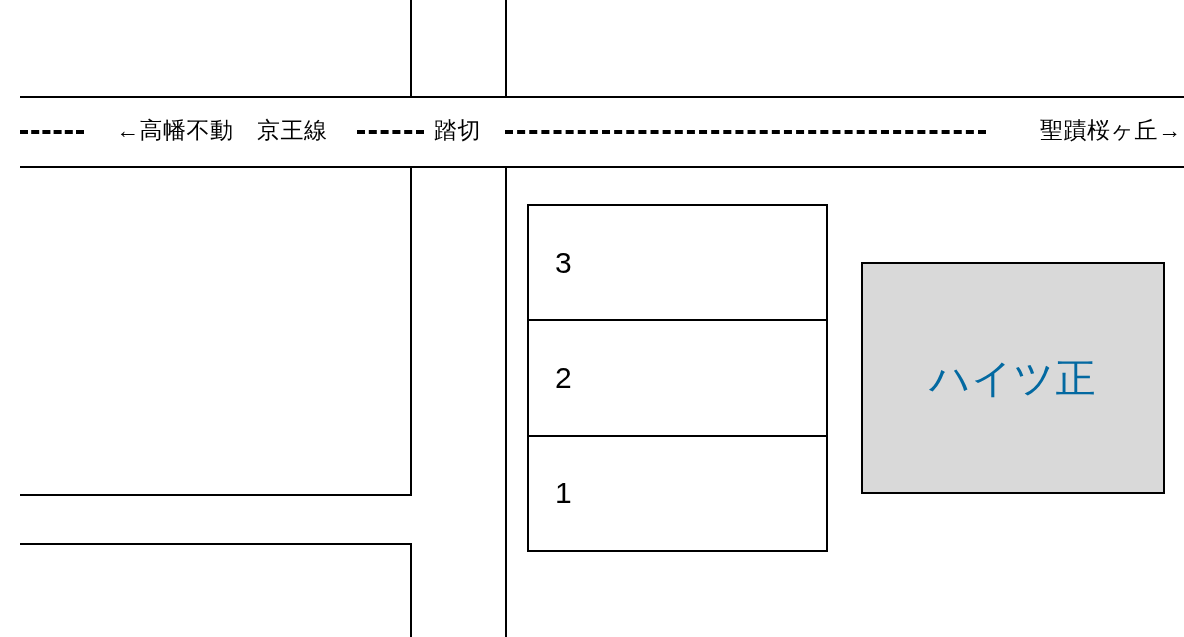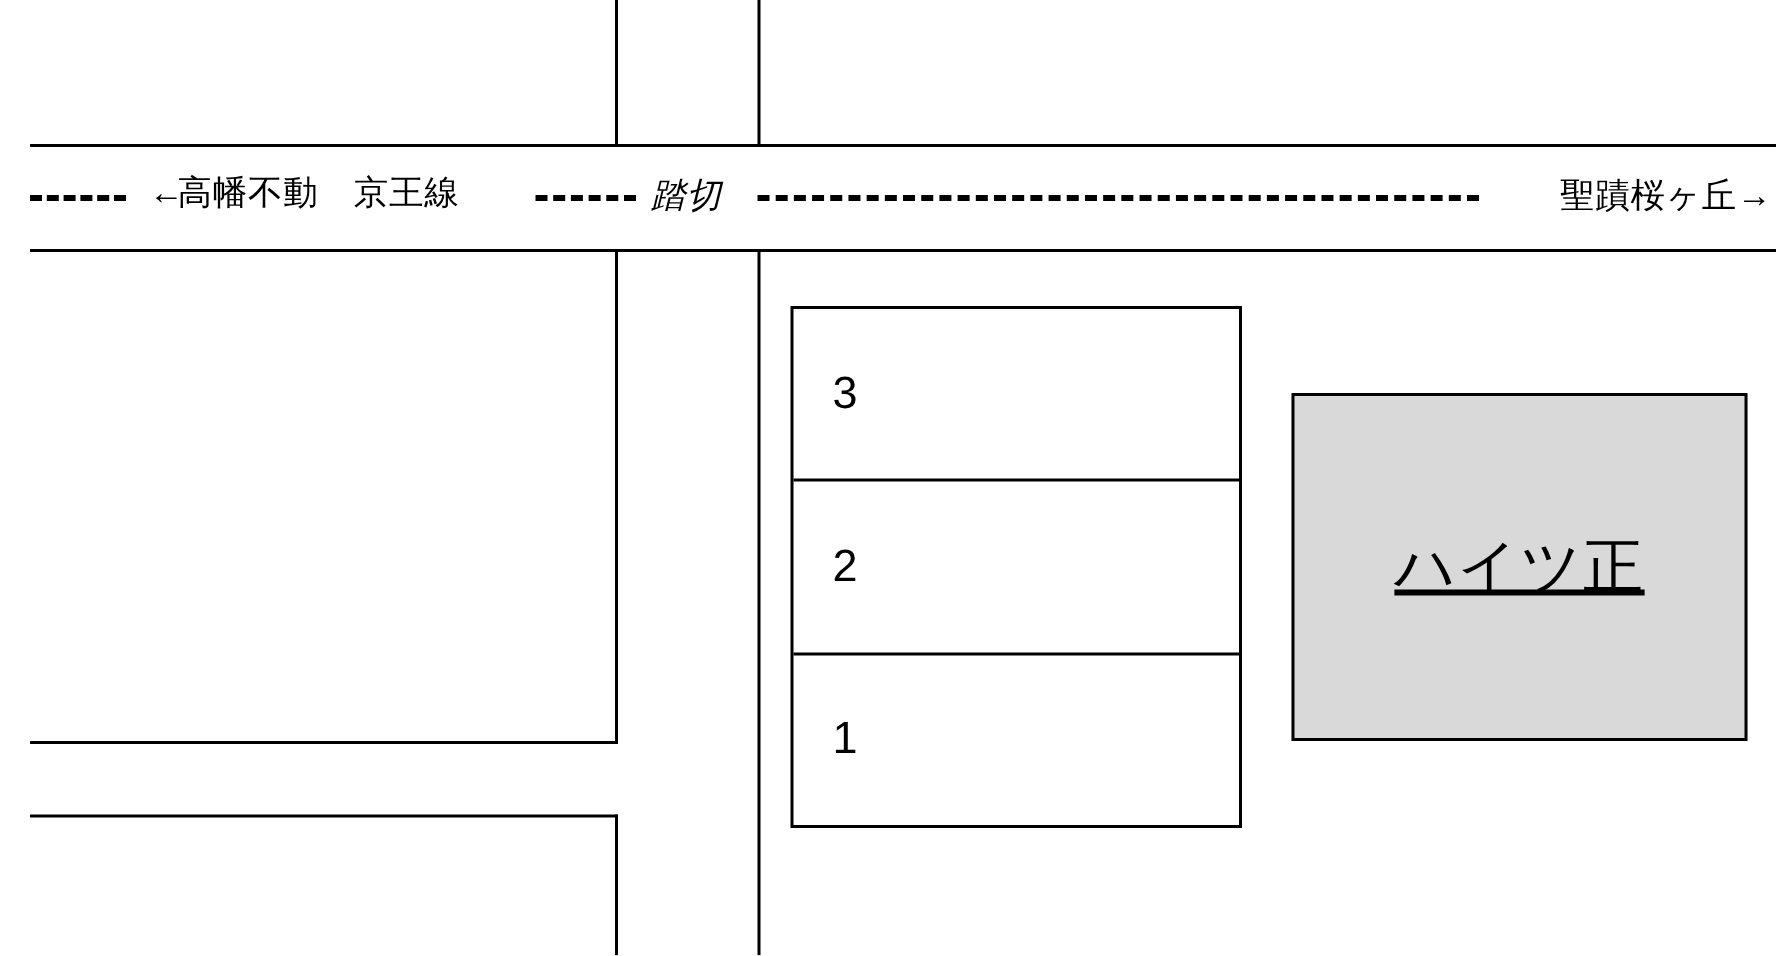--- a/index.html
+++ b/index.html
@@ -87,40 +87,39 @@
     border: 2px solid #000000;
     box-sizing: border-box;
     background: #d9d9d9;
     display: flex;
     align-items: center;
     justify-content: center;
   }
   .building-label {
     font-size: 40px;
     line-height: 1;
-    color: #000000;
+    color: #0369a1;
     letter-spacing: 1px;
     white-space: nowrap;
-    text-decoration: underline;
   }
 </style>
 </head>
 <body>
 
 <div id="map-canvas">
 
   <div class="hline" style="left:20px; top:96px; width:1164px;"></div>
   <div class="hline" style="left:20px; top:166px; width:1164px;"></div>
 
   <div class="rail-dash" style="left:20px; top:130px; width:64px;"></div>
   <div class="rail-dash" style="left:357px; top:130px; width:67px;"></div>
   <div class="rail-dash" style="left:505px; top:130px; width:481px;"></div>
 
-  <div class="rail-label" style="left:104px; top:119px;font-family:Liberation Mono, monospace;">←高幡不動　京王線</div>
-  <div class="rail-label" style="left:434px; top:119px;font-style:italic;">踏切</div>
+  <div class="rail-label" style="left:116px; top:119px;">←高幡不動　京王線</div>
+  <div class="rail-label" style="left:434px; top:119px;">踏切</div>
   <div class="rail-label" style="left:1000px; top:119px;margin-left:40px;">聖蹟桜ヶ丘→</div>
 
   <div class="vline" style="left:410px; top:0px; height:96px;"></div>
   <div class="vline" style="left:505px; top:0px; height:96px;"></div>
 
   <div class="vline" style="left:410px; top:166px; height:328px;"></div>
   <div class="vline" style="left:410px; top:543px; height:94px;"></div>
   <div class="vline" style="left:505px; top:166px; height:471px;"></div>
 
   <div class="hline" style="left:20px; top:494px; width:392px;"></div>

